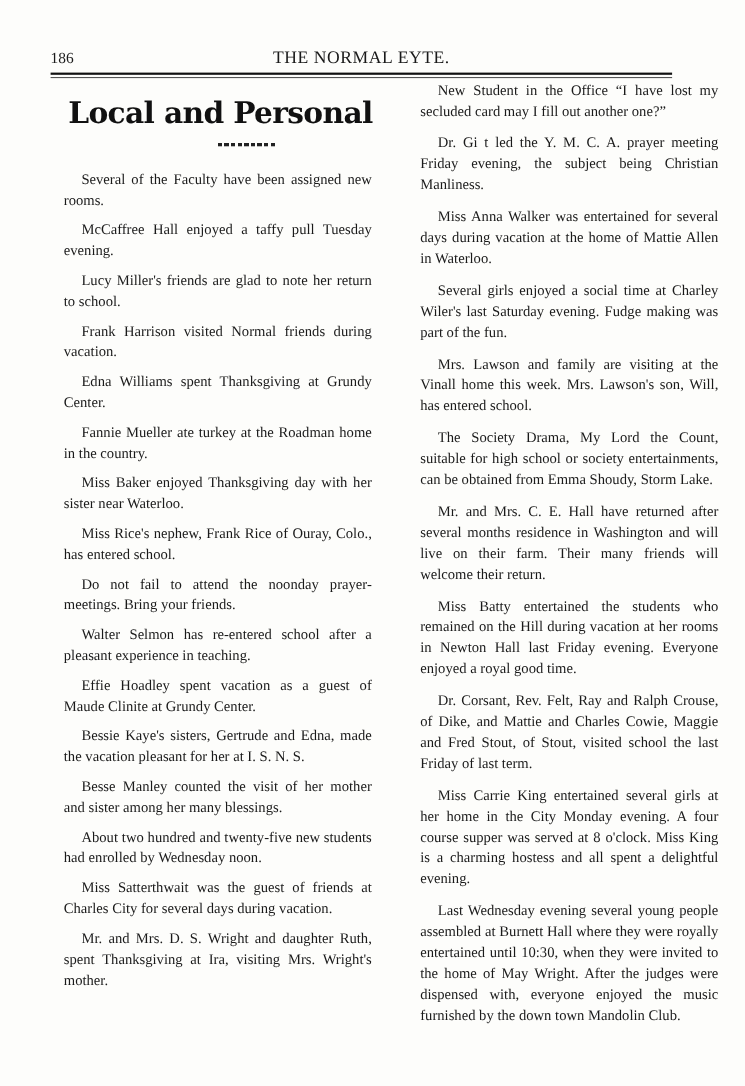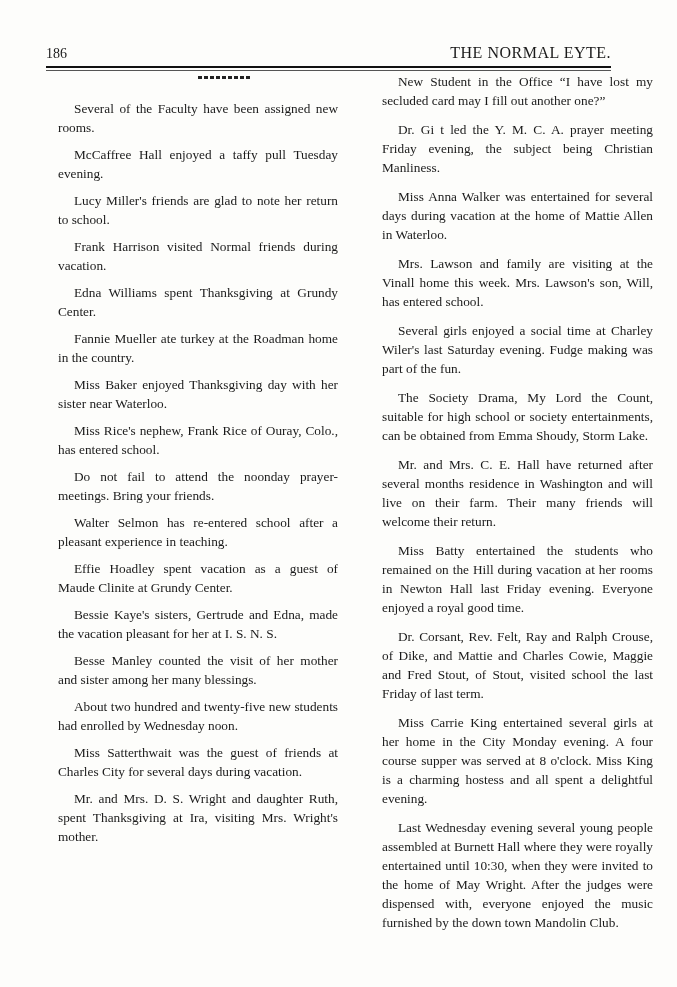--- a/index.html
+++ b/index.html
@@ -7,21 +7,21 @@
     width: 677px; height: 987px; background: #fdfdfb; overflow: hidden;
     font-family: "Liberation Serif", "DejaVu Serif", serif; color: #1a1a1a;
     position: relative;
   }
   .page { position: absolute; left: 0; top: 0; width: 677px; height: 987px; }
   .header {
     position: absolute; top: 42px; left: 46px; width: 565px; height: 24px;
   }
   .page-num { position: absolute; left: 0; top: 4px; font-size: 14px; }
   .journal-title {
-    position: absolute; left: 0; right: 0; top: 2px; text-align: right;
+    position: absolute; left: 0; right: 0; top: 2px; text-align: center;
     font-size: 16px; letter-spacing: 0.5px;
   }
   .rule-thick {
     position: absolute; top: 66px; left: 46px; width: 565px; height: 2px; background: #111;
   }
   .rule-thin {
     position: absolute; top: 70px; left: 46px; width: 565px; height: 1px; background: #555;
   }
   .col { position: absolute; font-size: 13.3px; line-height: 19px; text-align: justify; }
   .col-left { left: 58px; top: 76px; width: 292px; }
@@ -44,20 +44,21 @@
 
 <div class="page">
   <div class="header">
     <span class="page-num">186</span>
     <div class="journal-title">THE NORMAL EYTE.</div>
   </div>
   <div class="rule-thick"></div>
   <div class="rule-thin"></div>
 
   <div class="col col-left">
+    <div class="section-title">Local and Personal</div>
     <div class="ornament"></div>
     <p class="item">Several of the Faculty have been assigned new rooms.</p>
     <p class="item">McCaffree Hall enjoyed a taffy pull Tuesday evening.</p>
     <p class="item">Lucy Miller's friends are glad to note her return to school.</p>
     <p class="item">Frank Harrison visited Normal friends during vacation.</p>
     <p class="item">Edna Williams spent Thanksgiving at Grundy Center.</p>
     <p class="item">Fannie Mueller ate turkey at the Roadman home in the country.</p>
     <p class="item">Miss Baker enjoyed Thanksgiving day with her sister near Waterloo.</p>
     <p class="item">Miss Rice's nephew, Frank Rice of Ouray, Colo., has entered school.</p>
     <p class="item">Do not fail to attend the noonday prayer-meetings. Bring your friends.</p>
@@ -67,22 +68,22 @@
     <p class="item">Besse Manley counted the visit of her mother and sister among her many blessings.</p>
     <p class="item">About two hundred and twenty-five new students had enrolled by Wednesday noon.</p>
     <p class="item">Miss Satterthwait was the guest of friends at Charles City for several days during vacation.</p>
     <p class="item">Mr. and Mrs. D. S. Wright and daughter Ruth, spent Thanksgiving at Ira, visiting Mrs. Wright's mother.</p>
   </div>
 
   <div class="col col-right">
     <p class="item">New Student in the Office “I have lost my secluded card may I fill out another one?”</p>
     <p class="item">Dr. Gi t led the Y. M. C. A. prayer meeting Friday evening, the subject being Christian Manliness.</p>
     <p class="item">Miss Anna Walker was entertained for several days during vacation at the home of Mattie Allen in Waterloo.</p>
+    <p class="item">Several girls enjoyed a social time at Charley Wiler's last Saturday evening. Fudge making was part of the fun.</p>
     <p class="item">Mrs. Lawson and family are visiting at the Vinall home this week. Mrs. Lawson's son, Will, has entered school.</p>
-    <p class="item">Several girls enjoyed a social time at Charley Wiler's last Saturday evening. Fudge making was part of the fun.</p>
     <p class="item">The Society Drama, My Lord the Count, suitable for high school or society entertainments, can be obtained from Emma Shoudy, Storm Lake.</p>
     <p class="item">Mr. and Mrs. C. E. Hall have returned after several months residence in Washington and will live on their farm. Their many friends will welcome their return.</p>
     <p class="item">Miss Batty entertained the students who remained on the Hill during vacation at her rooms in Newton Hall last Friday evening. Everyone enjoyed a royal good time.</p>
     <p class="item">Dr. Corsant, Rev. Felt, Ray and Ralph Crouse, of Dike, and Mattie and Charles Cowie, Maggie and Fred Stout, of Stout, visited school the last Friday of last term.</p>
     <p class="item">Miss Carrie King entertained several girls at her home in the City Monday evening. A four course supper was served at 8 o'clock. Miss King is a charming hostess and all spent a delightful evening.</p>
     <p class="item">Last Wednesday evening several young people assembled at Burnett Hall where they were royally entertained until 10:30, when they were invited to the home of May Wright. After the judges were dispensed with, everyone enjoyed the music furnished by the down town Mandolin Club.</p>
   </div>
 </div>
 
 </body></html>

